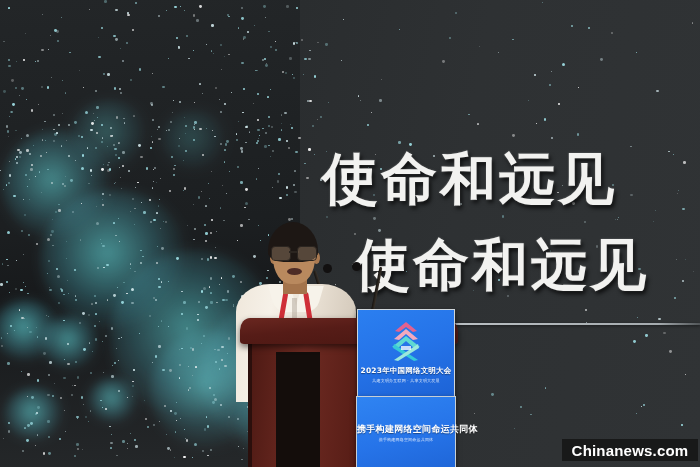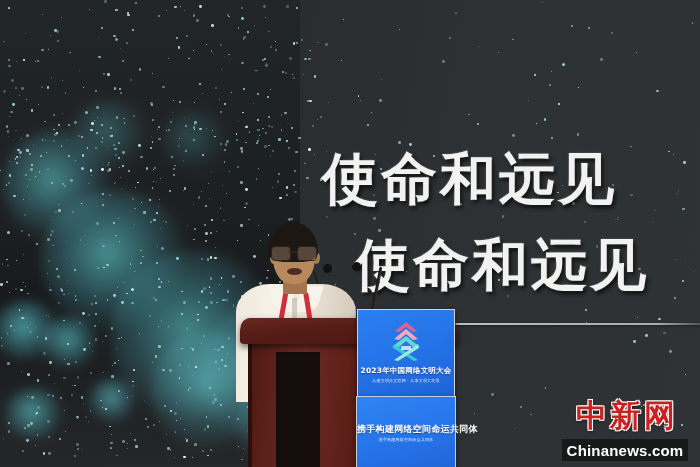--- a/index.html
+++ b/index.html
@@ -306,21 +306,21 @@
     font-family: "DejaVu Sans", "Liberation Sans", sans-serif;
     letter-spacing: 3px;
     text-shadow:
       -1px -1px 0 #fff, 1px -1px 0 #fff,
       -1px 1px 0 #fff, 1px 1px 0 #fff,
       0 2px 3px rgba(0,0,0,.6);
   }
   #wm-bar {
     position: absolute;
     left: 0; bottom: 0;
-    width: 126px; height: 22px;
+    width: 136px; height: 22px;
     background: rgba(20,20,20,.82);
     display: flex;
     align-items: center;
     justify-content: center;
   }
   #wm-text {
     color: #fff;
     font-size: 15px;
     font-weight: 700;
     letter-spacing: .2px;
@@ -1301,19 +1301,18 @@
     <div class="sign-title">2023年中国网络文明大会</div>
     <div class="sign-sub">共建文明办互联网 · 共享文明大发展</div>
   </div>
 
   <div id="sign-lower">
     <div class="sign-title">携手构建网络空间命运共同体</div>
     <div class="sign-sub">携手构建网络空间命运共同体</div>
   </div>
 
   <div id="watermark">
-    <div id="wm-logo">中新网</div>
     <div id="wm-bar">
       <span id="wm-text">Chinanews.com</span>
     </div>
   </div>
 
 </div>
 
 </body></html>

